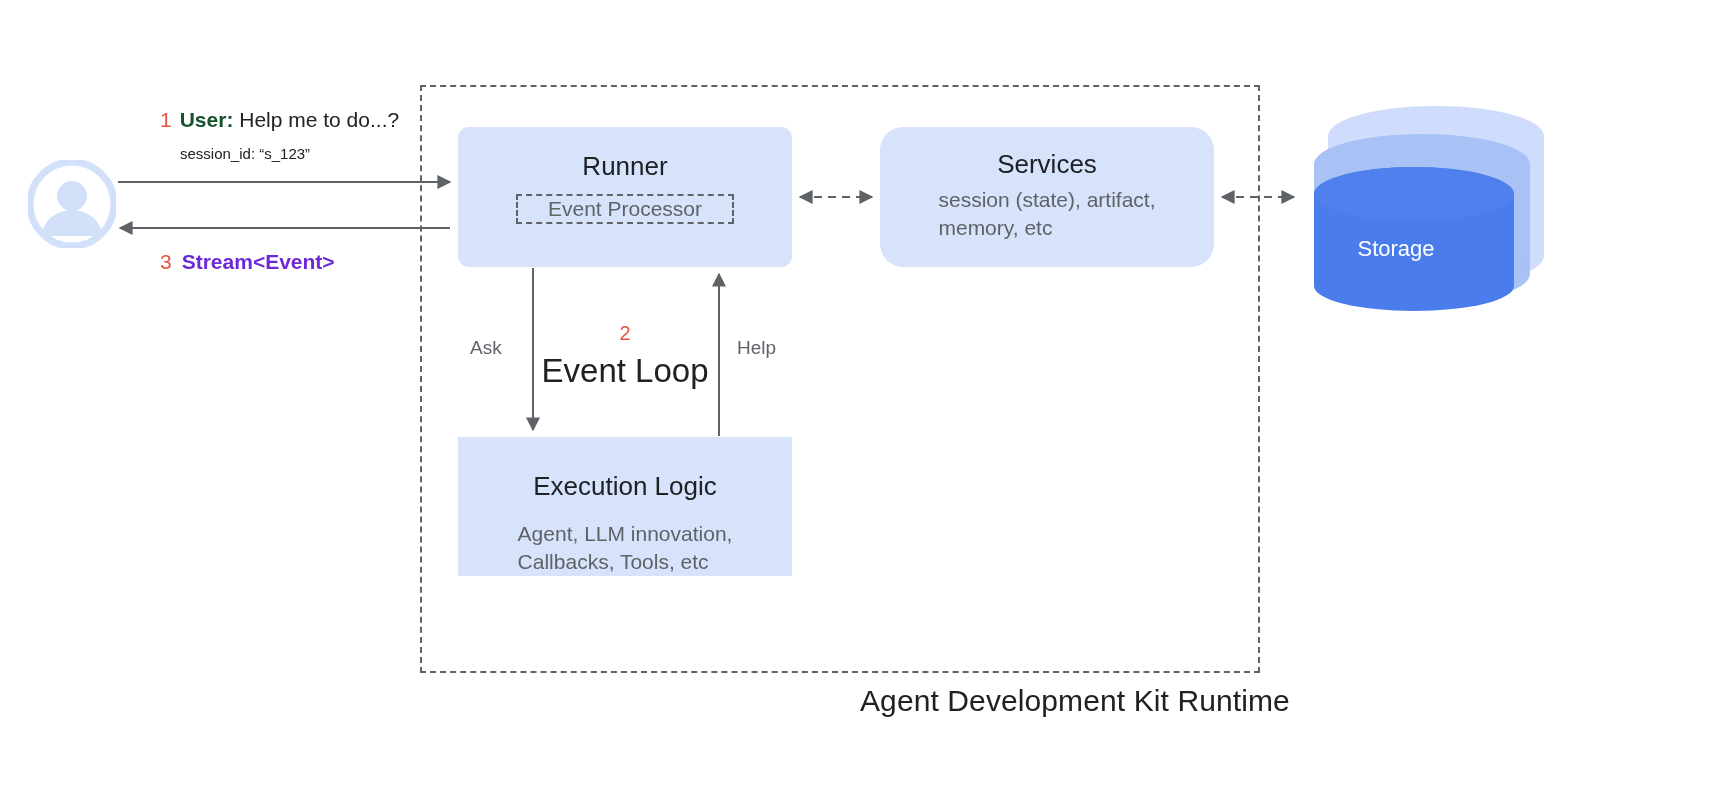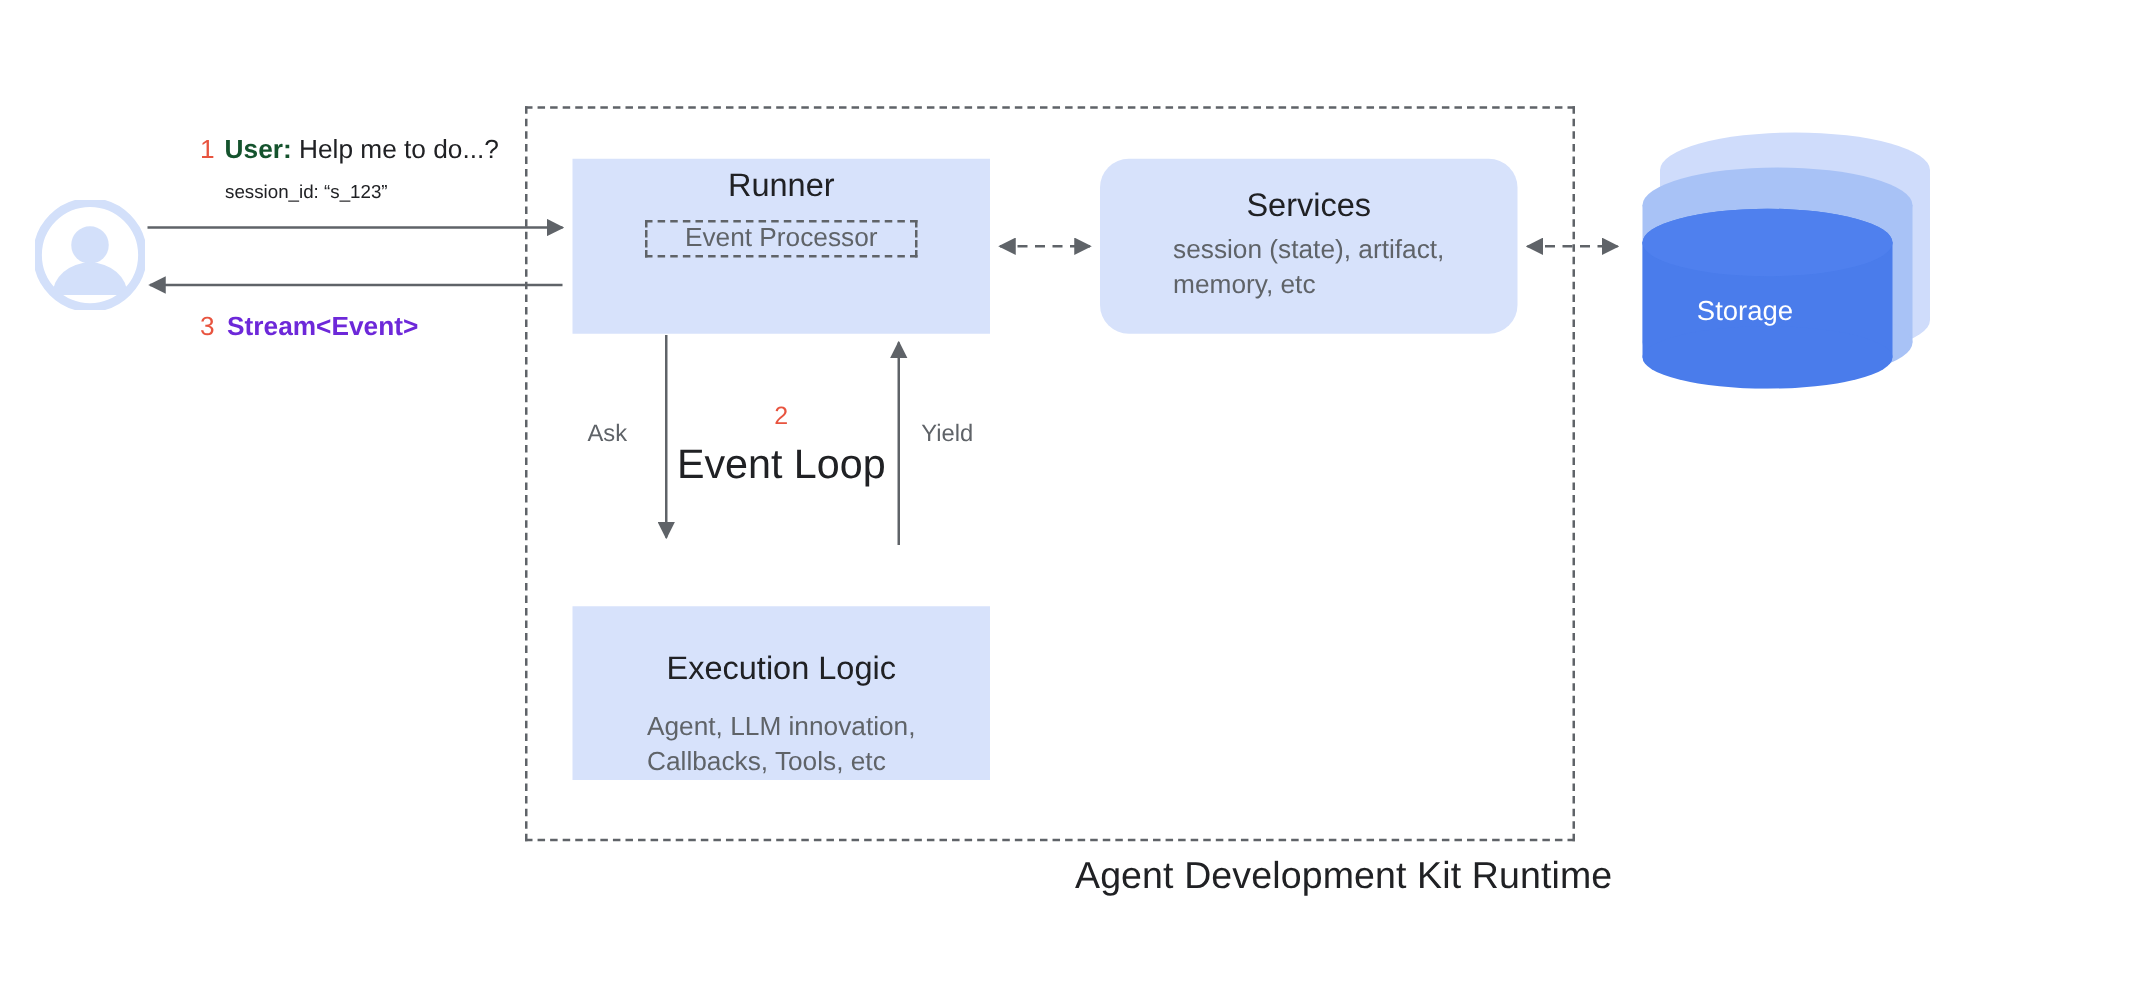--- a/index.html
+++ b/index.html
@@ -63,21 +63,22 @@
     text-align: left;
     line-height: 1.34;
     margin-top: 6px;
     white-space: pre-line;
   }
 
   #runner-box {
     left: 458px; top: 127px;
     width: 334px; height: 140px;
     justify-content: flex-start;
-    padding-top: 6px;
+    padding-top: 24px;
+    border-radius: 11px;
   }
   .event-processor {
     margin-top: 12px;
     width: 218px;
     height: 30px;
     border: 2px dashed #5f6368;
     box-sizing: border-box;
     display: flex;
     align-items: center;
     justify-content: center;
@@ -91,21 +92,20 @@
     justify-content: flex-start;
     padding-top: 22px;
     border-radius: 23px;
   }
 
   #execution-box {
     left: 458px; top: 437px;
     width: 334px; height: 139px;
     justify-content: flex-start;
     padding-top: 34px;
-    margin-top: 48px;
   }
   #execution-box .box-sub { margin-top: 18px; }
 
   
   .avatar {
     position: absolute;
     left: 28px;
     top: 160px;
     width: 88px;
     height: 88px;
@@ -240,21 +240,21 @@
 
   <div class="box" id="execution-box">
     <div class="box-title">Execution Logic</div>
     <div class="box-sub">Agent, LLM innovation,
 Callbacks, Tools, etc</div>
   </div>
 
   <div class="loop-num">2</div>
   <div class="loop-title">Event Loop</div>
   <div class="ask-label">Ask</div>
-  <div class="yield-label">Yield</div>
+  <div class="yield-label">Help</div>
 
   <div class="storage">
     <svg viewBox="0 0 252 215" width="252" height="215" aria-hidden="true">
 
       <g fill="#cfdcfb">
         <ellipse cx="140" cy="40" rx="108" ry="30"></ellipse>
         <rect x="32" y="40" width="216" height="120"></rect>
         <ellipse cx="140" cy="160" rx="108" ry="30"></ellipse>
       </g>
 

